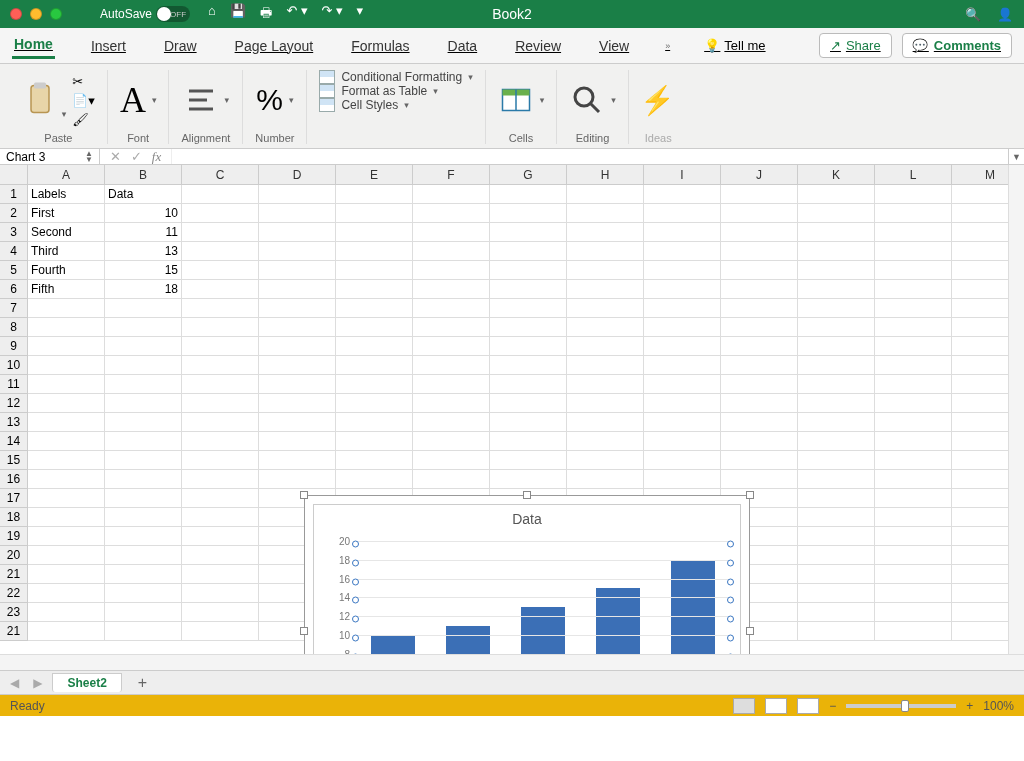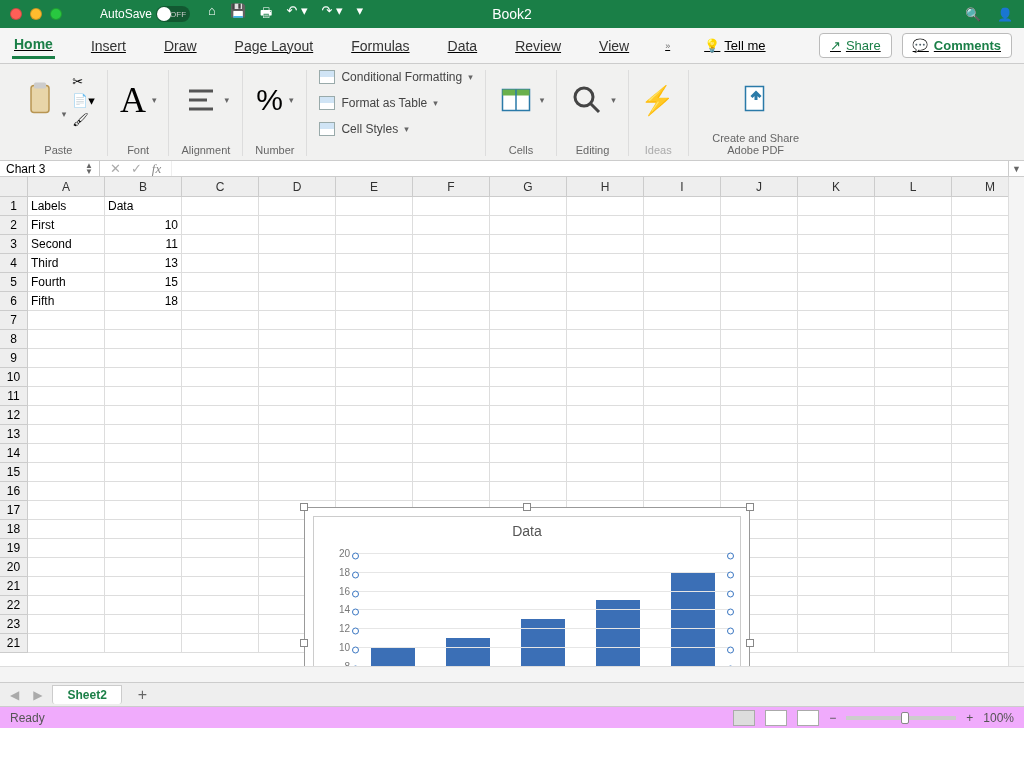--- a/index.html
+++ b/index.html
@@ -26,21 +26,21 @@
 .pill-btn.bold { font-weight: 600; }
 
 
 .ribbon { background: #f1f1f0; border-bottom: 1px solid #ccc; padding: 6px 10px 4px; display: flex; }
 .rgroup { display: flex; flex-direction: column; align-items: center; padding: 0 12px; border-right: 1px solid #ddd; justify-content: space-between; }
 .rgroup:last-child { border-right: none; }
 .rgroup-icons { display: flex; align-items: center; gap: 6px; height: 60px; }
 .rgroup-label { font-size: 11px; color: #666; margin-top: 2px; }
 .big-icon { width: 36px; height: 36px; }
 .sm-caret { font-size: 9px; color: #666; }
-.fmt-list { display: flex; flex-direction: column; gap: 12px; font-size: 12px; color: #444; }
+.fmt-list { display: flex; flex-direction: column; gap: 0; font-size: 12px; color: #444; }
 .fmt-list div { display: flex; align-items: center; gap: 6px; cursor: pointer; }
 .fmt-icon { width: 16px; height: 14px; border: 1px solid #9aa; display: inline-block; background: linear-gradient(#d0e4f5 50%, #fff 50%); }
 
 
 .fx-row { height: 16px; display: flex; align-items: stretch; border-bottom: 1px solid #ccc; background: #fff; }
 .namebox { width: 100px; border-right: 1px solid #ccc; display: flex; align-items: center; padding: 0 6px; font-size: 12px; justify-content: space-between; }
 .nb-arrows { display: flex; flex-direction: column; line-height: 6px; font-size: 8px; color: #666; }
 .fx-btns { display: flex; align-items: center; gap: 10px; padding: 0 10px; color: #aaa; border-right: 1px solid #eee; }
 .fx-label { font-style: italic; font-family: Georgia, serif; color: #888; }
 .fx-input { flex: 1; padding: 0 6px; }
@@ -74,21 +74,21 @@
 .bars { position: absolute; left: 0; right: 0; bottom: 0; top: 0; display: flex; align-items: flex-end; justify-content: space-around; }
 .bar { width: 44px; background: #3b6fb6; }
 
 
 .sheet-tabs { height: 24px; background: #eee; border-top: 1px solid #ccc; display: flex; align-items: center; padding: 0 6px; gap: 6px; }
 .nav-arrow { color: #aaa; font-size: 12px; padding: 0 4px; }
 .sheet-tab { background: #fff; border: 1px solid #ccc; border-bottom: none; padding: 2px 14px; font-size: 12px; color: #1a7f47; font-weight: 600; border-radius: 0 0 3px 3px; }
 .add-sheet { font-size: 16px; color: #666; padding: 0 10px; }
 
 
-.statusbar { height: 22px; background: #f0abfc; border-top: 1px solid #ccc; display: flex; align-items: center; padding: 0 10px; font-size: 12px; color: #555; }
+.statusbar { height: 22px; background: #eab308; border-top: 1px solid #ccc; display: flex; align-items: center; padding: 0 10px; font-size: 12px; color: #555; }
 .status-right { margin-left: auto; display: flex; align-items: center; gap: 10px; }
 .view-btn { width: 22px; height: 16px; border: 1px solid #aaa; background: #fff; }
 .view-btn.active { background: #ddd; }
 .zoom-slider { width: 110px; height: 4px; background: #ccc; position: relative; }
 .zoom-thumb { position: absolute; left: 50%; top: -4px; width: 8px; height: 12px; background: #fff; border: 1px solid #888; border-radius: 2px; }
 
 
 .hscroll { position: absolute; left: 0; right: 0; bottom: 0; height: 16px; background: #f4f4f4; border-top: 1px solid #ddd; display: flex; align-items: center; }
 .vscroll { position: absolute; right: 0; top: 0; bottom: 16px; width: 16px; background: #f4f4f4; border-left: 1px solid #ddd; }
 </style>
@@ -218,29 +218,20 @@
         </svg>
         <span class="sm-caret">▾</span>
       </div>
     <div class="rgroup-label">Editing</div>
   </div>
   <div class="rgroup">
     <div class="rgroup-icons">
         <span style="font-size:28px;color:#888">⚡</span>
       </div>
     <div class="rgroup-label" style="color:#aaa">Ideas</div>
-  </div>
-  <div class="rgroup">
-    <div class="rgroup-icons">
-        <svg class="big-icon" viewBox="0 0 24 24">
-          <rect x="5" y="3" width="12" height="16" fill="#fff" stroke="#2a7aa8"></rect>
-          <path d="M12 12 L12 8 M9 10 L12 7 L15 10" fill="none" stroke="#2a7aa8" stroke-width="2"></path>
-        </svg>
-      </div>
-    <div class="rgroup-label" style="text-align:center;max-width:110px">Create and Share Adobe PDF</div>
   </div>
 </div>
 
 <div class="fx-row">
   <div class="namebox">
     <span>Chart 3</span>
     <span class="nb-arrows">
         <span>▲</span>
         <span>▼</span>
       </span>

